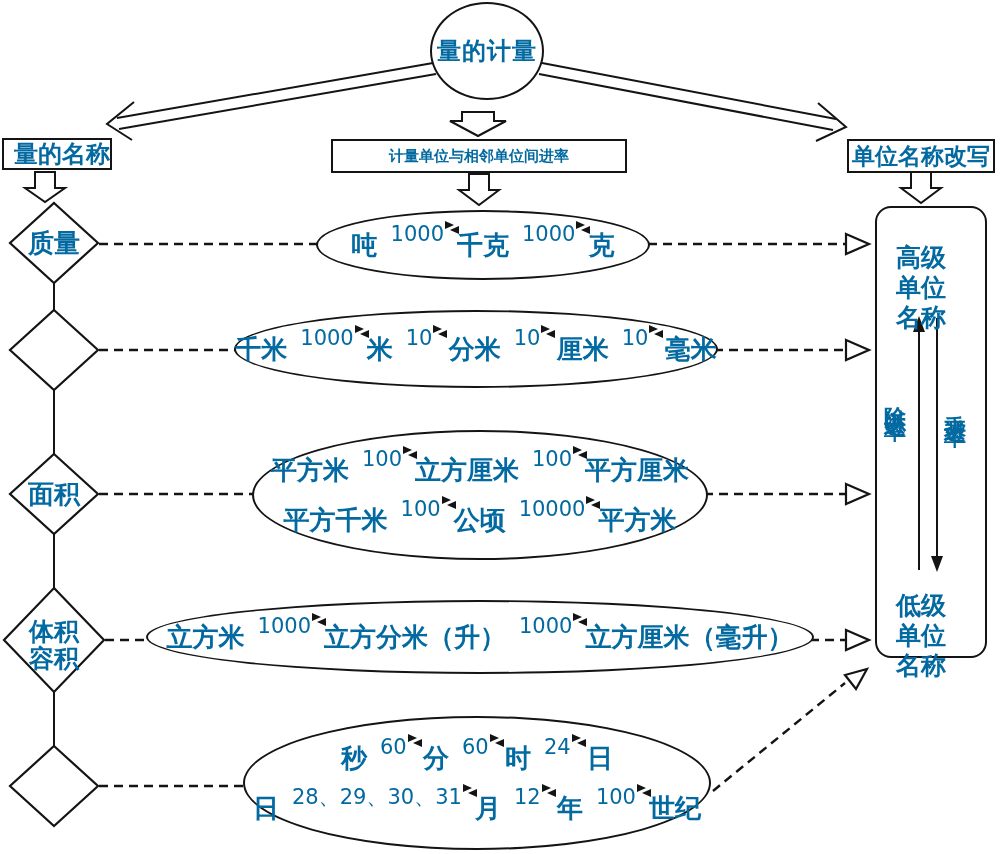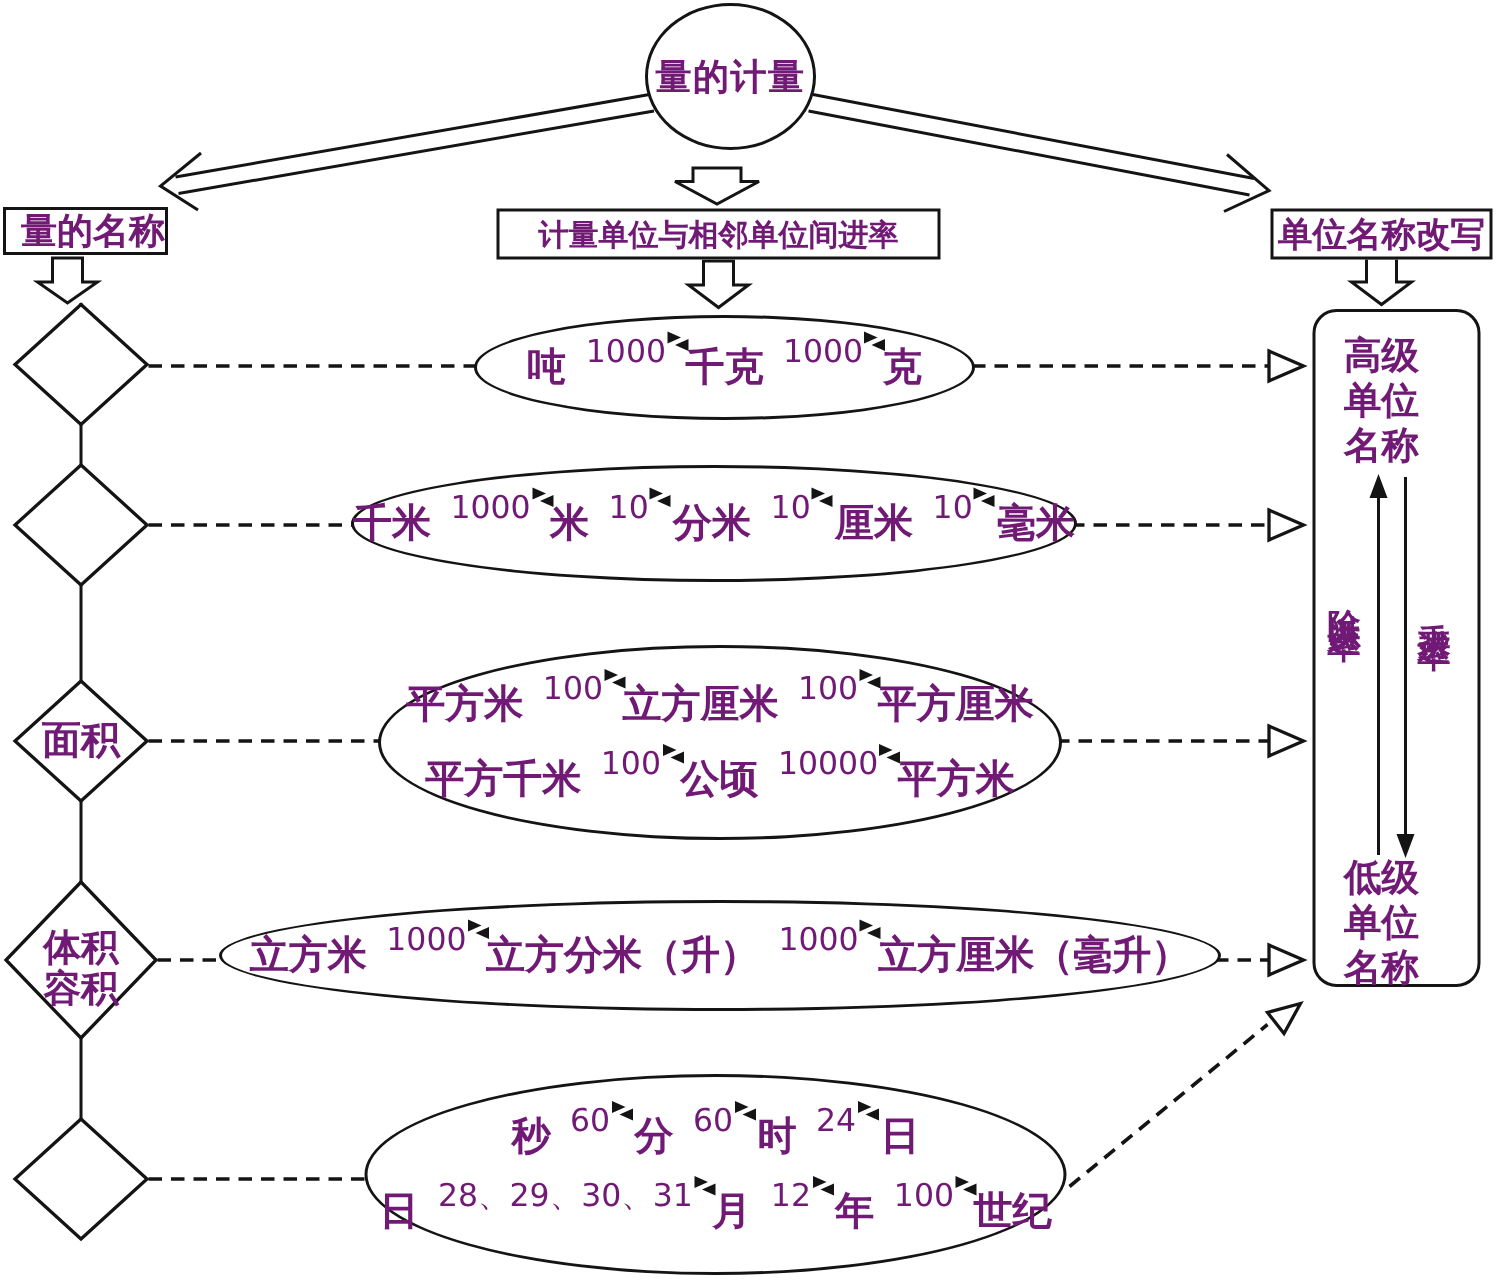--- a/index.html
+++ b/index.html
@@ -1,17 +1,17 @@
 <!DOCTYPE html>
 <html><head>
 <meta charset="utf-8">
 <style>
   html,body{margin:0;padding:0;background:#fff;}
   .canvas{position:relative;width:1000px;height:852px;background:#fff;overflow:hidden;
-          font-family:"DejaVu Sans","Liberation Sans",sans-serif;color:#701a75;}
+          font-family:"DejaVu Sans","Liberation Sans",sans-serif;color:#0369a1;}
   svg.underlay{position:absolute;left:0;top:0;z-index:0;}
   .node{position:absolute;box-sizing:border-box;z-index:1;}
   .circle{border:2.5px solid #141414;border-radius:50%;background:#fff;
           display:flex;align-items:center;justify-content:center;
           font-weight:700;font-size:24px;letter-spacing:1px;}
   .hbox{border:2px solid #141414;background:#fff;display:flex;align-items:center;
         justify-content:center;font-weight:700;white-space:nowrap;}
   .ellipse{border:2px solid #141414;border-radius:50%;background:#fff;
            display:flex;flex-direction:column;align-items:center;justify-content:center;}
   .eline{display:flex;align-items:center;white-space:nowrap;}
@@ -23,21 +23,21 @@
   .arrows{align-self:stretch;display:flex;flex-direction:column;gap:3px;margin-top:2px;}
   .ar{position:relative;height:2px;background:#141414;}
   .ar.r::after{content:"";position:absolute;right:-2px;top:-3.5px;width:0;height:0;
        border-left:9px solid #141414;border-top:4.5px solid transparent;border-bottom:4.5px solid transparent;}
   .ar.l::after{content:"";position:absolute;left:-2px;top:-3.5px;width:0;height:0;
        border-right:9px solid #141414;border-top:4.5px solid transparent;border-bottom:4.5px solid transparent;}
   .dlabel{position:absolute;z-index:1;display:flex;flex-direction:column;align-items:center;
           justify-content:center;font-weight:700;font-size:26px;line-height:1.08;text-align:center;}
   .rpanel{position:absolute;left:875px;top:206px;width:112px;height:452px;z-index:1;
           border:2.5px solid #141414;border-radius:16px;background:transparent;box-sizing:border-box;}
-  .vblock{position:absolute;z-index:1;font-weight:700;font-size:25px;line-height:30px;}
+  .vblock{position:absolute;z-index:1;font-weight:700;font-size:25px;line-height:30px;margin-top:21px;}
   .vrow{width:64px;display:flex;justify-content:space-between;}
   .vert{position:absolute;z-index:1;writing-mode:vertical-rl;text-orientation:upright;
         font-weight:700;font-size:22px;letter-spacing:4px;line-height:1;}
 </style>
 </head>
 <body>
 
 <div class="canvas">
 
   <svg class="underlay" width="1000" height="854" viewBox="0 0 1000 854">
@@ -98,27 +98,30 @@
     </g>
   </svg>
 
   <div class="node circle" style="left:430px;top:2px;width:114px;height:98px;">
     <span>量的计量</span>
   </div>
 
   <div class="node hbox" style="left:2px;top:138px;width:110px;height:32px;font-size:24px;justify-content:flex-end;">
     <span>量的名称</span>
   </div>
-  <div class="node hbox" style="left:331px;top:139px;width:296px;height:34px;font-size:20px;">
+  <div class="node hbox" style="left:331px;top:139px;width:296px;height:34px;font-size:15px;">
     <span>计量单位与相邻单位间进率</span>
   </div>
   <div class="node hbox" style="left:847px;top:139px;width:148px;height:34px;font-size:23px;">
     <span>单位名称改写</span>
   </div>
 
+  <div class="dlabel" style="left:4px;top:219px;width:100px;height:48px;">
+    <span>质量</span>
+  </div>
   <div class="dlabel" style="left:4px;top:470px;width:100px;height:48px;">
     <span>面积</span>
   </div>
   <div class="dlabel" style="left:4px;top:615px;width:100px;height:60px;font-size:25px;">
     <span>体积</span>
     <span>容积</span>
   </div>
 
   <div class="node ellipse" style="left:316px;top:210px;width:334px;height:70px;">
     <div class="eline">

